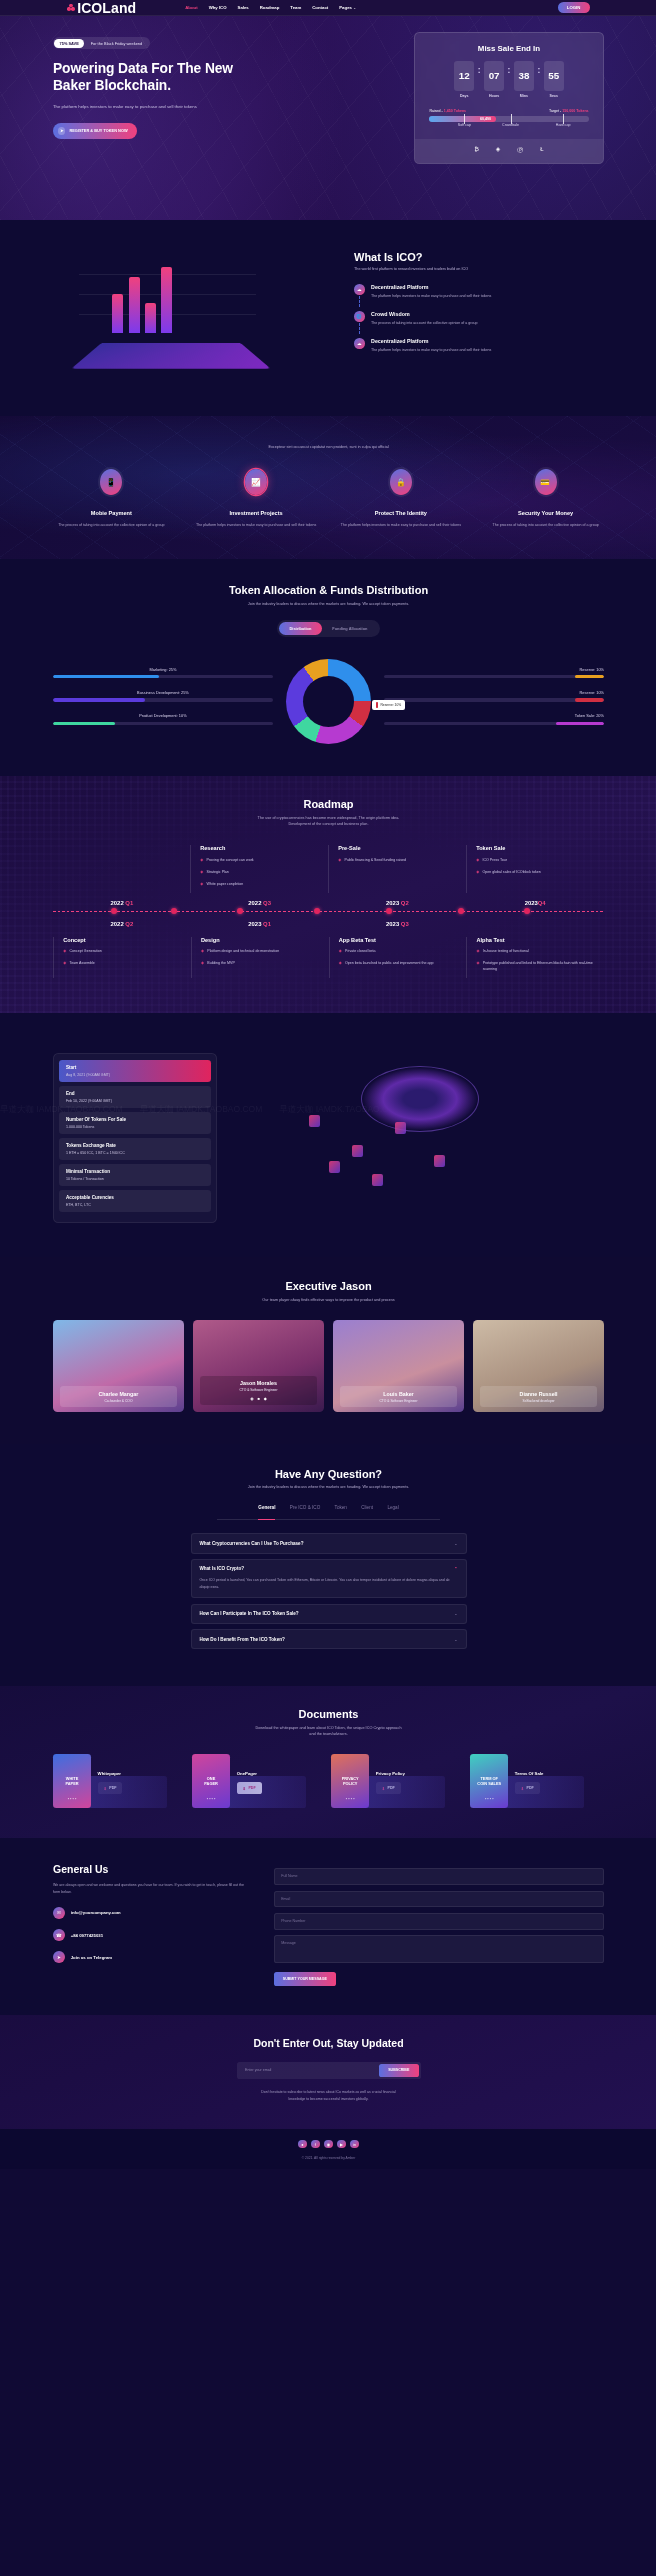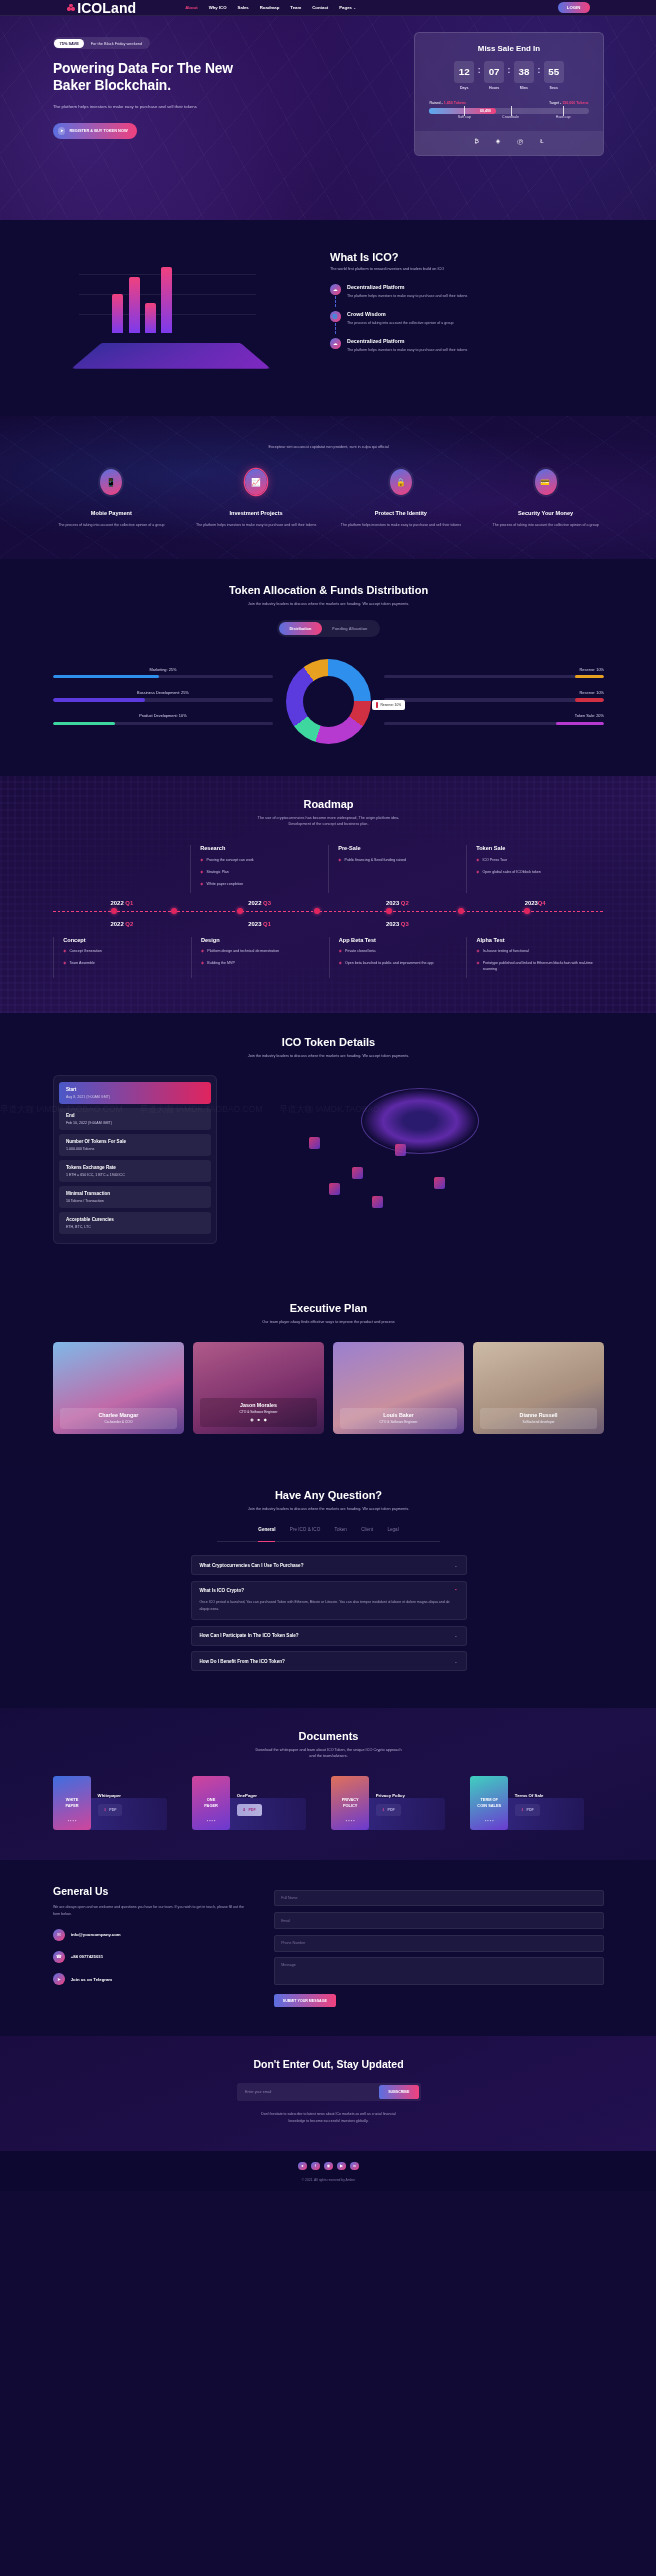--- a/index.html
+++ b/index.html
@@ -81,21 +81,21 @@
   .token-card {
     width:190px; margin-left:auto; margin-top:-2.6px;
     background:rgba(255,255,255,.10);
     border:0.7px solid rgba(255,255,255,.14);
     border-radius:5.3px; backdrop-filter:blur(3.9px); overflow:hidden;
   }
   .token-card h3 { text-align:center; font-size:7.9px; padding:10.5px 0 7.9px; font-weight:bold; }
   .cd { display:flex; justify-content:center; align-items:flex-start; gap:3.3px; padding-bottom:2.6px; }
   .cd-unit { text-align:center; }
   .cd-box {
-    width:20.4px; height:22px; background:rgba(255,255,255,.12);
+    width:20.4px; height:30px; background:rgba(255,255,255,.12);
     border-radius:3.3px; display:flex; align-items:center; justify-content:center;
     font-size:9.8px; font-weight:bold;
   }
   .cd-lab { font-size:3.6px; font-weight:bold; margin-top:3.9px; color:#ded7f0; }
   .cd-sep { font-size:8.5px; font-weight:bold; padding-top:4.6px; color:#d6cdf0; }
   .prog-wrap { padding:7.9px 14.4px 3.9px; }
   .prog-top { display:flex; justify-content:space-between; font-size:3.6px; margin-bottom:2.6px; }
   .prog-top b { color:#f0417e; }
   .prog-bar {
     height:6.6px; background:rgba(255,255,255,.16); border-radius:6.6px; position:relative;
@@ -109,21 +109,21 @@
   .prog-tick { position:absolute; top:-2px; width:0.7px; height:10.5px; background:rgba(255,255,255,.8); }
   .prog-labels { position:relative; height:7.9px; font-size:3.6px; color:#ded7f0; margin-top:1.3px; }
   .prog-labels span { position:absolute; transform:translateX(-50%); }
   .pay-row {
     display:flex; justify-content:center; gap:17px; padding:7.2px 0 7.9px;
     background:rgba(255,255,255,.07); margin-top:3.9px;
   }
   .pay-row .pi { font-size:5.9px; opacity:.95; }
 
   
-  .whatico { background:#0e0a33; padding:27.6px 53px 30px; display:flex; gap:1px; position:relative; overflow:hidden; }
+  .whatico { background:#0e0a33; padding:27.6px 53px 30px; display:flex; gap:25px; position:relative; overflow:hidden; }
   .ico-illus { width:276px; height:138px; position:relative; }
   .ico-illus .plat {
     position:absolute; left:36px; top:79px; width:164px; height:53px;
     background:linear-gradient(135deg,#3a2fa8,#8a2bd0);
     transform:perspective(131px) rotateX(62deg); border-radius:3.9px; opacity:.9;
   }
   .ico-illus .bar {
     position:absolute; bottom:53px; width:10.5px; border-radius:2px 2px 0 0;
     background:linear-gradient(180deg,#f0417e,#7c3aed);
   }
@@ -747,24 +747,20 @@
         <div class="li">
             <span class="dot">◈</span>
             <span>Prototype published and linked to Ethereum blockchain with real-time scanning</span>
           </div>
       </div>
     </div>
   </div>
 </div>
 
 <div class="details sec">
-  <div class="details-head">
-    <div class="sec-title">ICO Token Details</div>
-    <div class="sec-sub">Join the industry leaders to discuss where the markets are heading. We accept token payments.</div>
-  </div>
   <div class="wm">
     <span>早道大咖  IAMDK.TAOBAO.COM</span>
     <span>早道大咖  IAMDK.TAOBAO.COM</span>
     <span>早道大咖  IAMDK.TAOBAO.COM</span>
   </div>
   <div class="details-body">
     <div class="det-card">
       <div class="det-row hl">
         <div class="t">Start</div>
         <div class="v">Aug 8, 2021 (9:00AM GMT)</div>
@@ -796,21 +792,21 @@
       <div class="cube" style="left:115px; top:92px;"></div>
       <div class="cube" style="left:158px; top:69px;"></div>
       <div class="cube" style="left:197px; top:102px;"></div>
       <div class="cube" style="left:135px; top:121px;"></div>
       <div class="cube" style="left:92px; top:108px;"></div>
     </div>
   </div>
 </div>
 
 <div class="team sec">
-  <div class="sec-title">Executive Plan</div>
+  <div class="sec-title">Executive Jason</div>
   <div class="sec-sub">Our team player alway finds effective ways to improve the product and process</div>
   <div class="team-grid">
     <div class="tm">
       <div class="ph"></div>
       <div class="info">
         <div class="nm">Charlee Mangar</div>
         <div class="rl">Co-founder &amp; COO</div>
       </div>
     </div>
     <div class="tm feat2">

